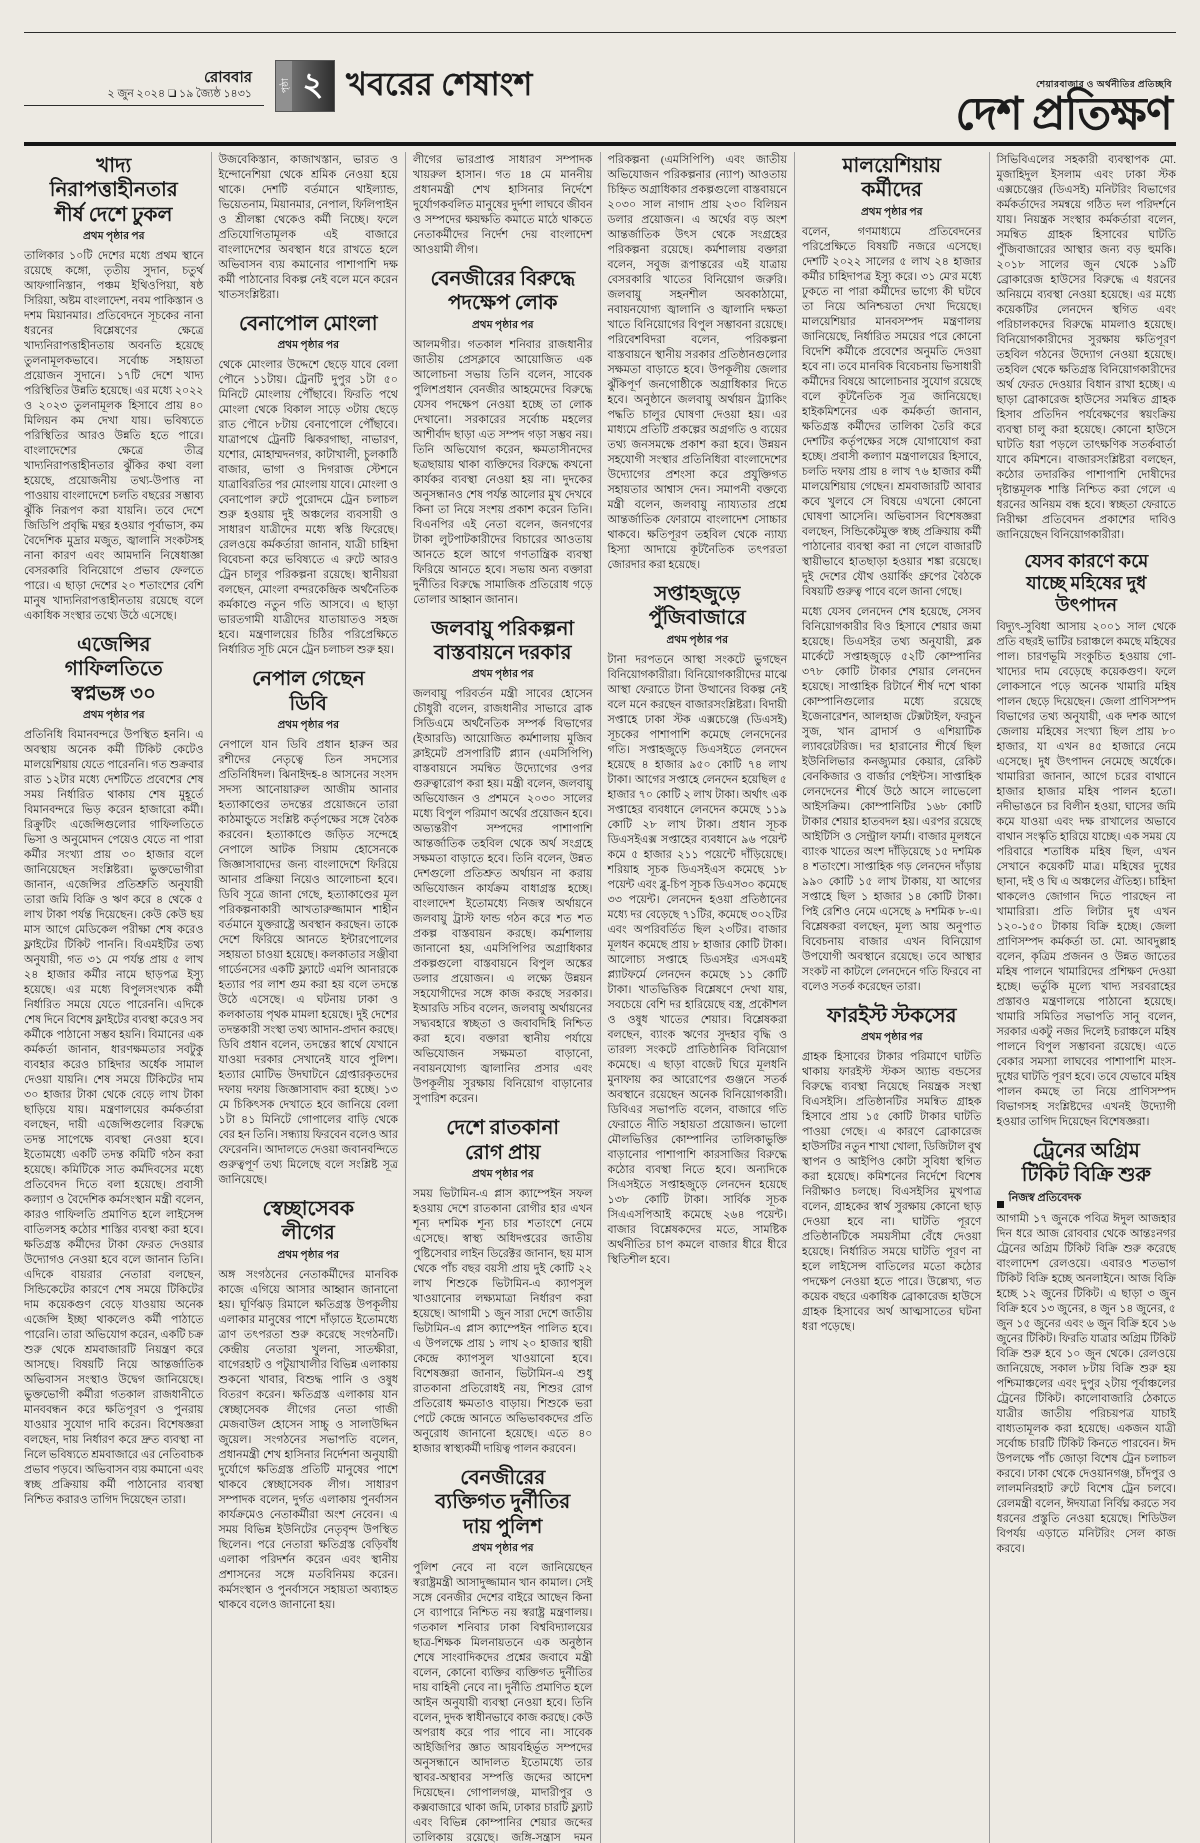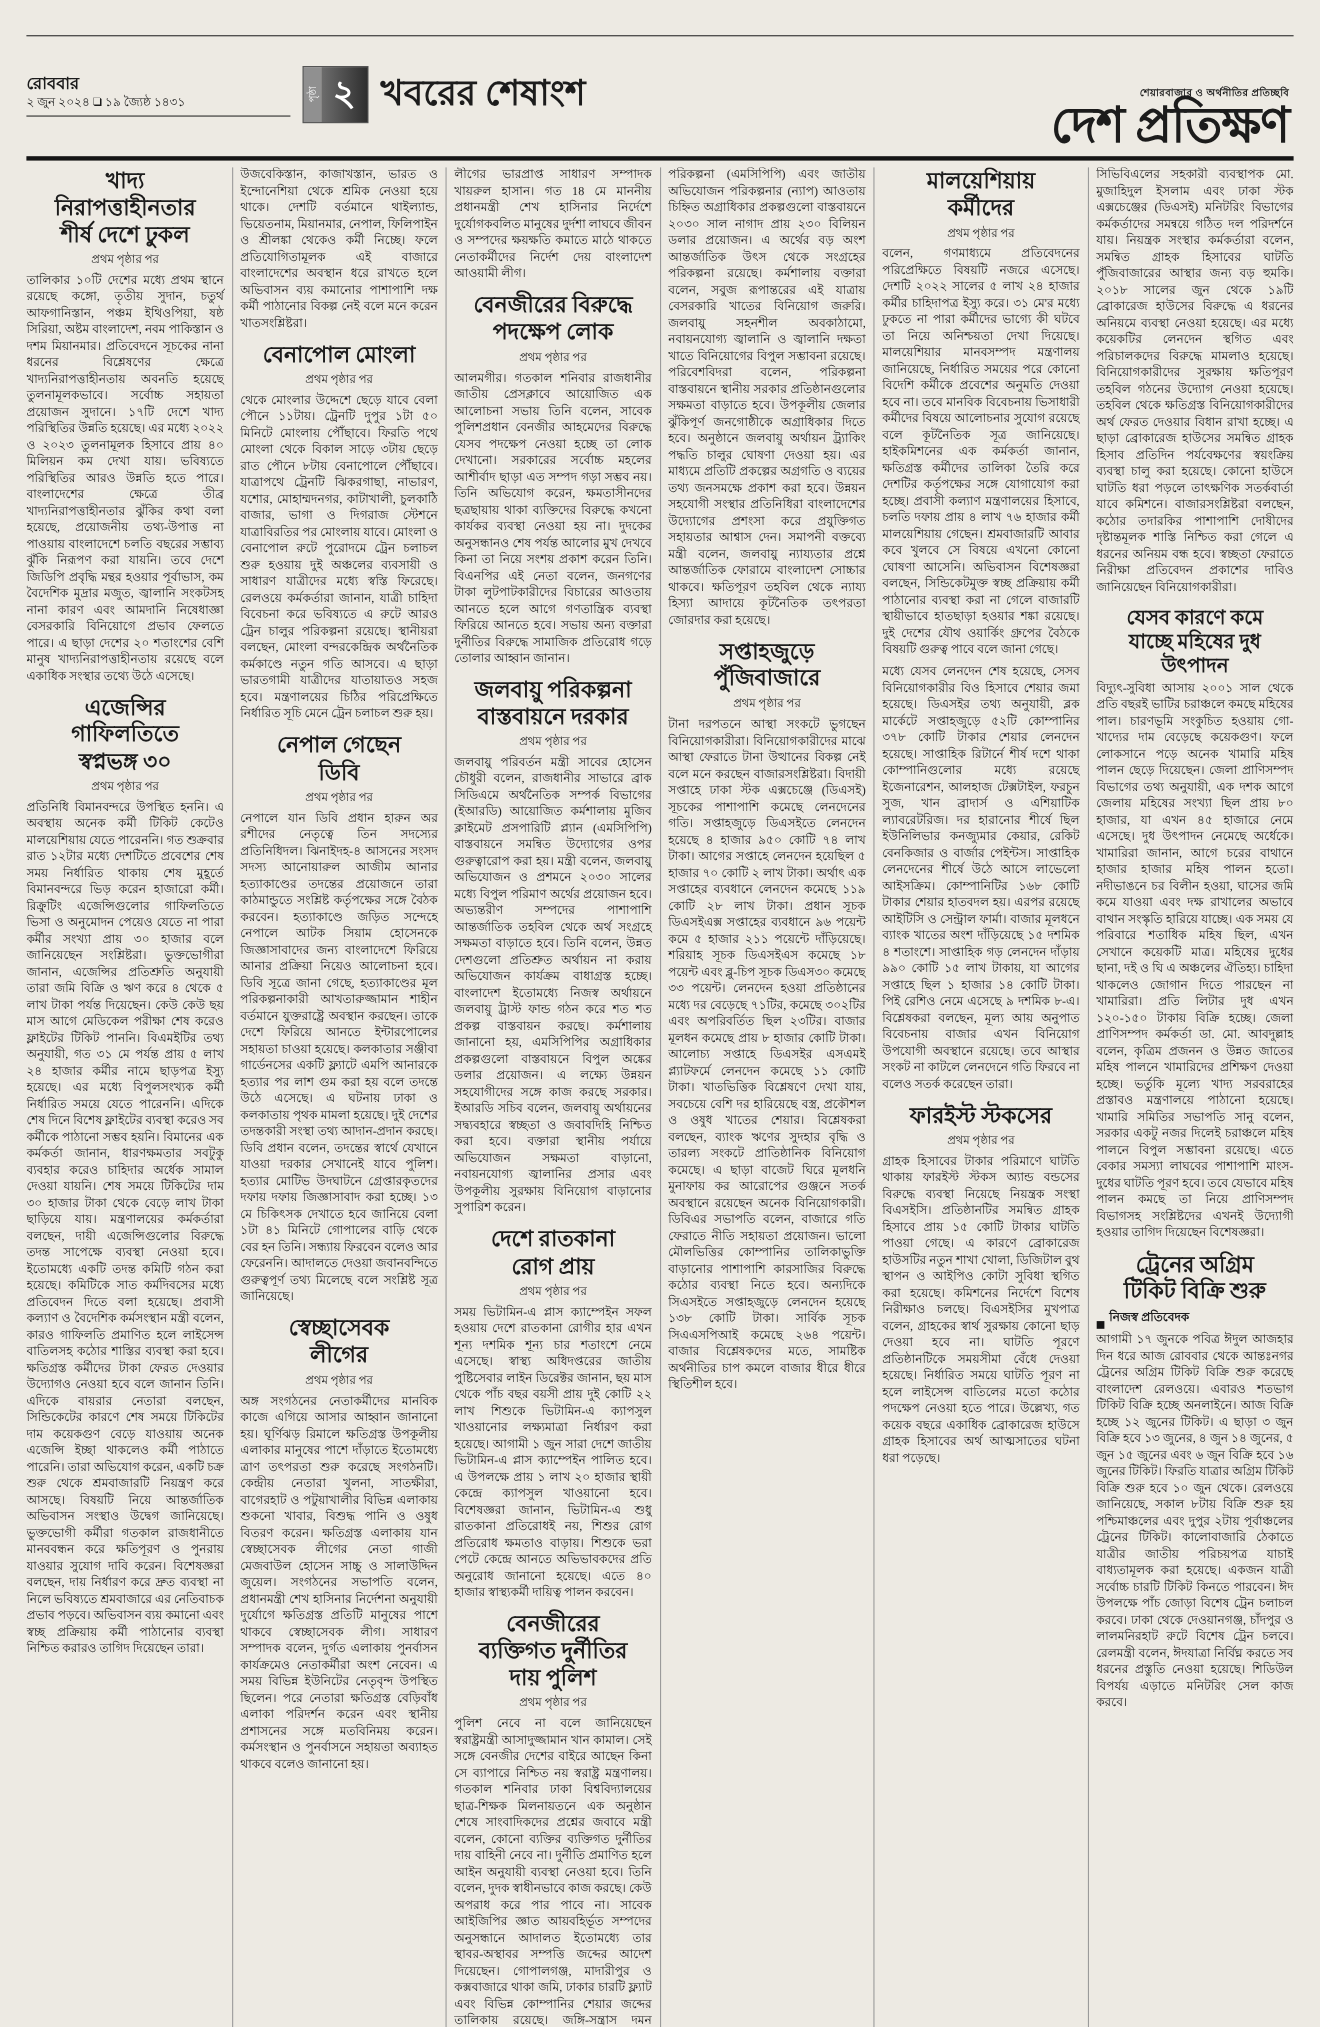--- a/index.html
+++ b/index.html
@@ -1,21 +1,21 @@
 <!DOCTYPE html>
 <html lang="bn"><head>
 <meta charset="utf-8">
 <style>
   html,body{margin:0;padding:0;background:#c9c7c2;}
   .page{width:1200px;height:1843px;background:#edeae3;margin:0 auto;overflow:hidden;
         font-family:"Liberation Serif","DejaVu Serif",serif;color:#1c1c1c;box-sizing:border-box;}
   .header{margin:0 24px;padding-top:32px;}
   .rule-thin{border-top:1.5px solid #2c2c2c;}
   .header-row{display:flex;align-items:center;gap:12px;padding:4px 0 6px;}
-  .date-block{width:228px;padding:1px 12px 4px 0;border-bottom:1.5px solid #2c2c2c;}
+  .date-block{text-align:right;width:228px;padding:1px 12px 4px 0;border-bottom:1.5px solid #2c2c2c;}
   .day{font-size:15px;font-weight:bold;line-height:1.2;}
   .date{font-size:11px;line-height:1.3;}
   .page-unit{display:flex;height:50px;box-shadow:0 0 0 1px #555;}
   .page-label{writing-mode:vertical-rl;transform:rotate(180deg);background:#909090;color:#fff;
               font-size:9px;display:flex;align-items:center;justify-content:center;width:16px;
               font-family:"Liberation Sans","DejaVu Sans",sans-serif;}
   .page-num{width:42px;background:linear-gradient(90deg,#6d6d6d,#2e2e2e);color:#fff;
             font-size:32px;font-weight:bold;display:flex;align-items:center;justify-content:center;}
   .section-title{font-size:32px;font-weight:bold;white-space:nowrap;}
   .masthead{margin-left:auto;text-align:right;padding-right:4px;}
@@ -24,21 +24,21 @@
   .rule-thick{border-top:4px solid #161616;margin:0 24px;}
   .columns{display:flex;margin:6px 24px 0;height:1738px;overflow:hidden;}
   .col{flex:1 1 0;padding:0 7px;overflow:hidden;min-width:0;}
   .col+.col{border-left:1px solid #9b9b9b;}
   .col:first-child{padding-left:0;}
   .col:last-child{padding-right:0;}
   .story{margin-bottom:5px;}
   .headline{font-size:20px;font-weight:bold;text-align:center;line-height:1.22;margin:9px 16px 2px;}
   .headline.small{font-size:18px;}
   .col .story:first-child .headline{margin-top:1px;}
-  .sub{font-size:10.5px;font-weight:normal;text-align:center;margin:0 0 3px;}
+  .sub{font-size:10.5px;font-weight:bold;text-align:center;margin:0 0 3px;}
   .byline{font-size:11px;font-weight:bold;display:flex;align-items:flex-end;gap:5px;margin:3px 0 3px;}
   .byline .bl-icon{width:7px;height:7px;background:#141414;display:inline-block;flex:0 0 auto;}
   .body-text{font-size:11px;line-height:15px;text-align:justify;word-break:break-word;}
 </style>
 </head>
 <body>
 
 <div class="page">
   <div class="header">
     <div class="rule-thin"></div>

